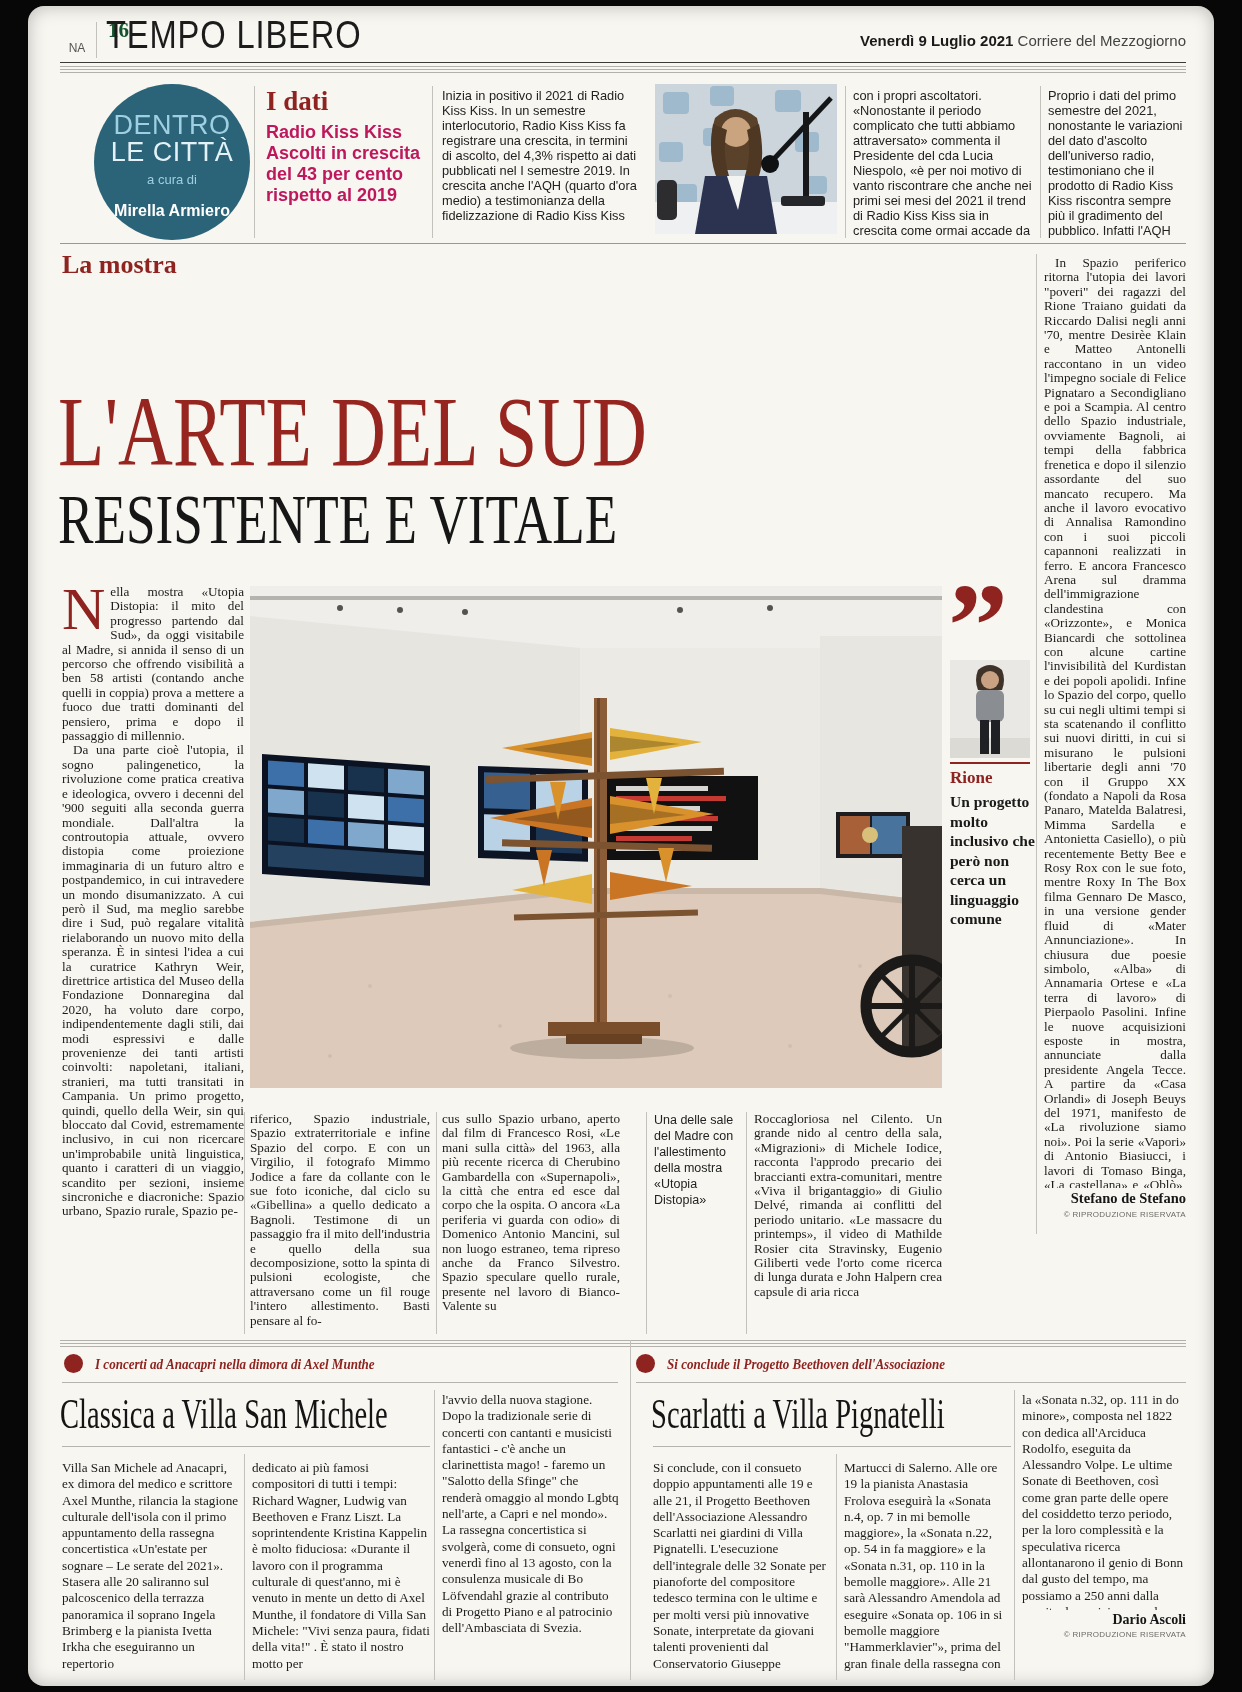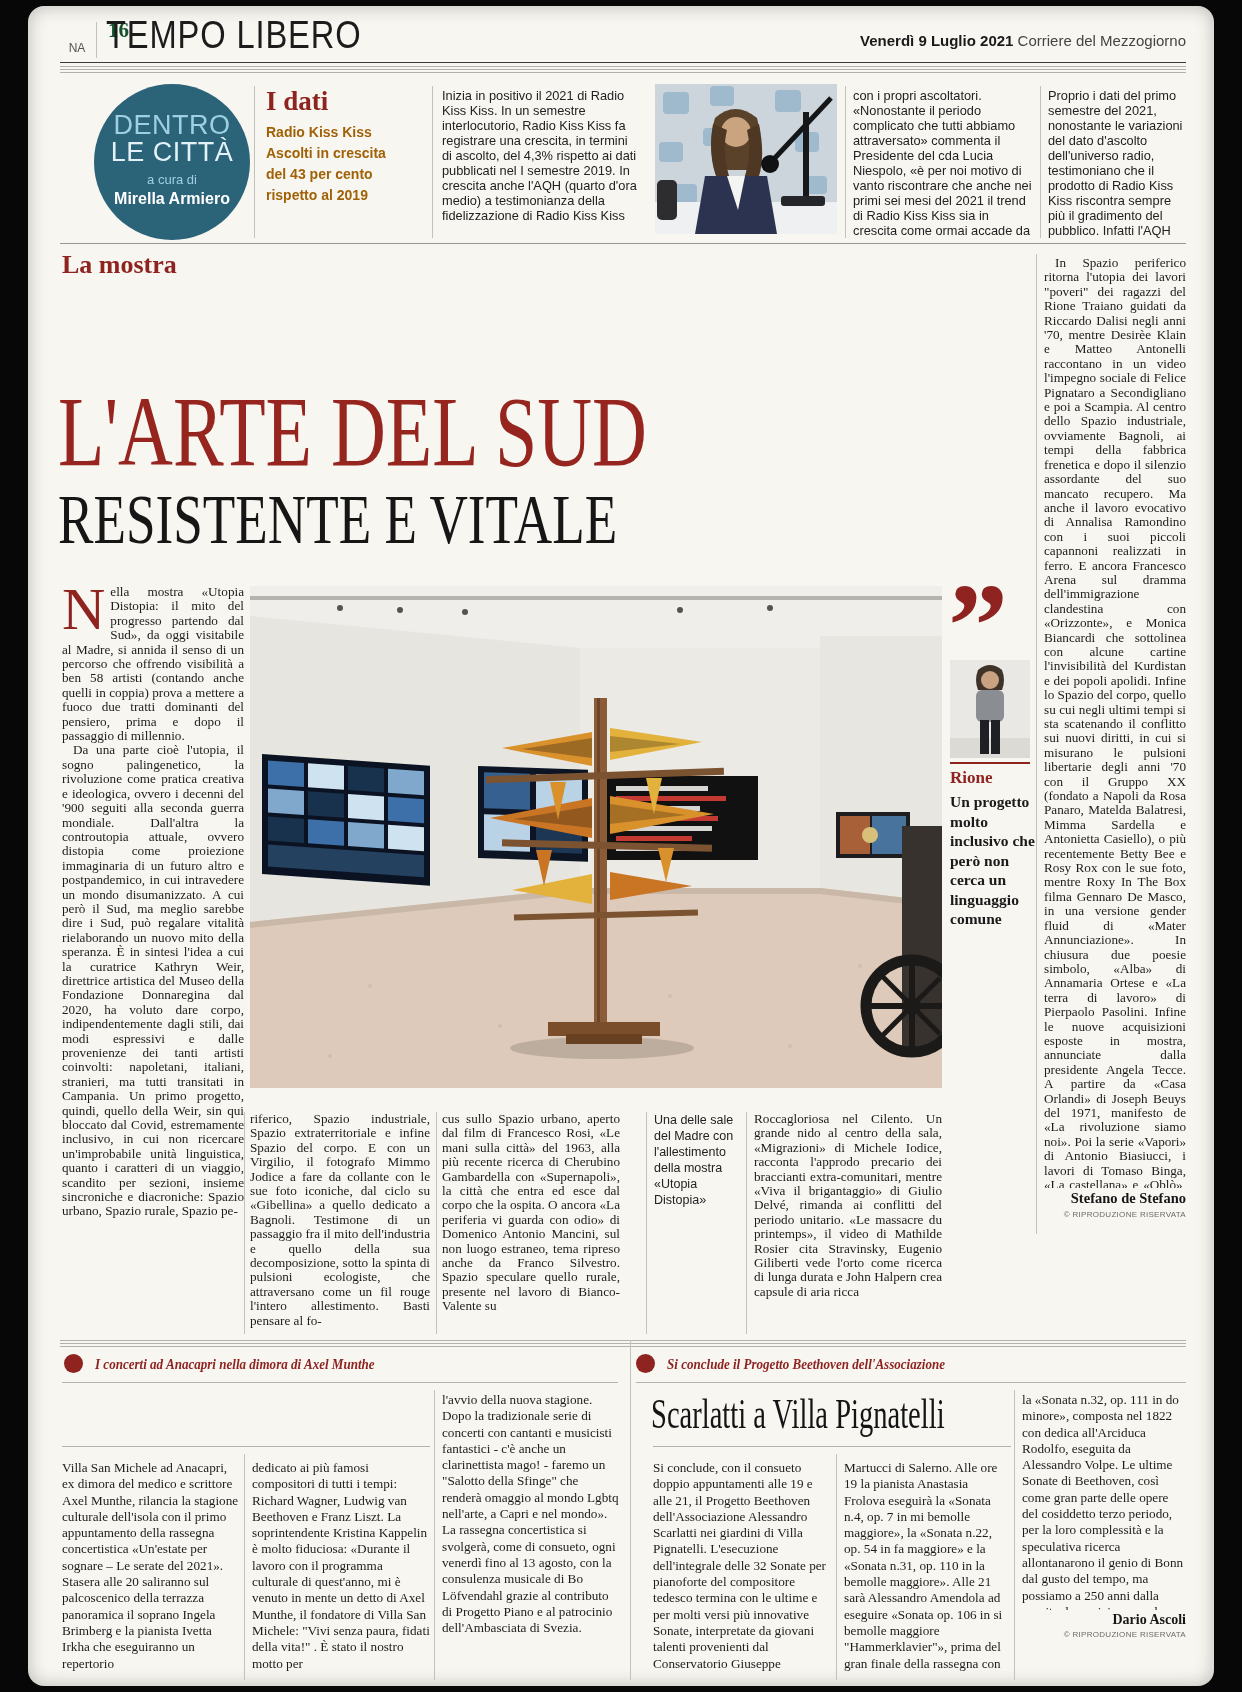--- a/index.html
+++ b/index.html
@@ -43,26 +43,26 @@
     <span style="font-weight:bold;color:#1a1a1a;">Venerdì 9 Luglio 2021</span>
     <span>Corriere del Mezzogiorno</span>
   </div>
   <div class="abs" style="left:32px;top:56px;width:1126px;height:1px;background:#3c3a36;"></div>
   <div class="abs band" style="left:32px;top:60px;width:1126px;"></div>
 
   <div class="abs" style="left:66px;top:78px;width:156px;height:156px;border-radius:50%;background:#2b6378;text-align:center;color:#fff;">
     <div class="sans" style="font-size:27px;font-weight:300;color:#9fd0e2;margin-top:26px;letter-spacing:.5px;">DENTRO</div>
     <div class="sans" style="font-size:27px;font-weight:400;color:#e4f2f7;margin-top:-4px;letter-spacing:.5px;">LE CITTÀ</div>
     <div class="sans" style="font-size:13px;color:#9fd0e2;margin-top:4px;">a cura di</div>
-    <div class="sans" style="font-size:16px;font-weight:bold;color:#ffffff;margin-top:3px;">Mirella Armiero</div>
+    <div class="sans" style="font-size:16px;font-weight:bold;color:#ffffff;margin-top:15px;">Mirella Armiero</div>
   </div>
 
   <div class="abs vrule" style="left:226px;top:80px;height:152px;"></div>
   <div class="abs serif red" style="left:238px;top:80px;font-size:27px;font-weight:bold;">I dati</div>
-  <div class="abs sans pre" style="left:238px;top:116px;width:170px;font-size:14px;line-height:21px;font-weight:600;color:#a16207;">Radio Kiss Kiss
+  <div class="abs sans pre" style="left:238px;top:116px;width:170px;font-size:18px;line-height:21px;font-weight:600;color:#be185d;">Radio Kiss Kiss
 Ascolti in crescita
 del 43 per cento
 rispetto al 2019</div>
 
   <div class="abs vrule" style="left:404px;top:80px;height:152px;"></div>
   <div class="abs sans brief-col" style="left:414px;top:82px;width:196px;height:152px;">Inizia in positivo il 2021 di Radio Kiss Kiss. In un semestre interlocutorio, Radio Kiss Kiss fa registrare una crescita, in termini di ascolto, del 4,3% rispetto ai dati pubblicati nel I semestre 2019. In crescita anche l'AQH (quarto d'ora medio) a testimonianza della fidelizzazione di Radio Kiss Kiss</div>
 
   <div class="abs" style="left:627px;top:78px;width:182px;height:150px;overflow:hidden;">
     <svg width="182" height="150" viewBox="0 0 182 150">
       <rect width="182" height="150" fill="#ccd5dc"></rect>
@@ -260,20 +260,23 @@
   <div class="abs serif body-col" style="left:726px;top:1106px;width:188px;height:224px;">Roccagloriosa nel Cilento. Un grande nido al centro della sala, «Migrazioni» di Michele Iodice, racconta l'approdo precario dei braccianti extra-comunitari, mentre «Viva il brigantaggio» di Giulio Delvé, rimanda ai conflitti del periodo unitario. «Le massacre du printemps», il video di Mathilde Rosier cita Stravinsky, Eugenio Giliberti vede l'orto come ricerca di lunga durata e John Halpern crea capsule di aria ricca</div>
 
   <div class="abs band" style="left:32px;top:1334px;width:1126px;"></div>
   <div class="abs vrule" style="left:602px;top:1334px;height:340px;"></div>
 
   <div class="abs" style="left:36px;top:1348px;">
     <span class="kicker-dot"></span>
     <span class="kicker-text serif" style="vertical-align:4px;margin-left:8px;">I concerti ad Anacapri nella dimora di Axel Munthe</span>
   </div>
   <div class="abs" style="left:34px;top:1376px;width:556px;height:1px;background:#b5b3ad;"></div>
+  <div class="abs" style="left:32px;top:1384px;">
+    <span class="bh serif">Classica a Villa San Michele</span>
+  </div>
   <div class="abs" style="left:34px;top:1440px;width:368px;height:1px;background:#b5b3ad;"></div>
 
   <div class="abs serif bottom-col" style="left:34px;top:1454px;width:178px;height:222px;">Villa San Michele ad Anacapri, ex dimora del medico e scrittore Axel Munthe, rilancia la stagione culturale dell'isola con il primo appuntamento della rassegna concertistica «Un'estate per sognare – Le serate del 2021». Stasera alle 20 saliranno sul palcoscenico della terrazza panoramica il soprano Ingela Brimberg e la pianista Ivetta Irkha che eseguiranno un repertorio</div>
   <div class="abs vrule" style="left:216px;top:1448px;height:226px;"></div>
   <div class="abs serif bottom-col" style="left:224px;top:1454px;width:178px;height:222px;">dedicato ai più famosi compositori di tutti i tempi: Richard Wagner, Ludwig van Beethoven e Franz Liszt. La soprintendente Kristina Kappelin è molto fiduciosa: «Durante il lavoro con il programma culturale di quest'anno, mi è venuto in mente un detto di Axel Munthe, il fondatore di Villa San Michele: "Vivi senza paura, fidati della vita!" . È stato il nostro motto per</div>
   <div class="abs vrule" style="left:406px;top:1384px;height:290px;"></div>
   <div class="abs serif bottom-col" style="left:414px;top:1386px;width:178px;height:288px;">l'avvio della nuova stagione. Dopo la tradizionale serie di concerti con cantanti e musicisti fantastici - c'è anche un clarinettista mago! - faremo un "Salotto della Sfinge" che renderà omaggio al mondo Lgbtq nell'arte, a Capri e nel mondo». La rassegna concertistica si svolgerà, come di consueto, ogni venerdì fino al 13 agosto, con la consulenza musicale di Bo Löfvendahl grazie al contributo di Progetto Piano e al patrocinio dell'Ambasciata di Svezia.</div>
 
   <div class="abs" style="left:608px;top:1348px;">
     <span class="kicker-dot"></span>

